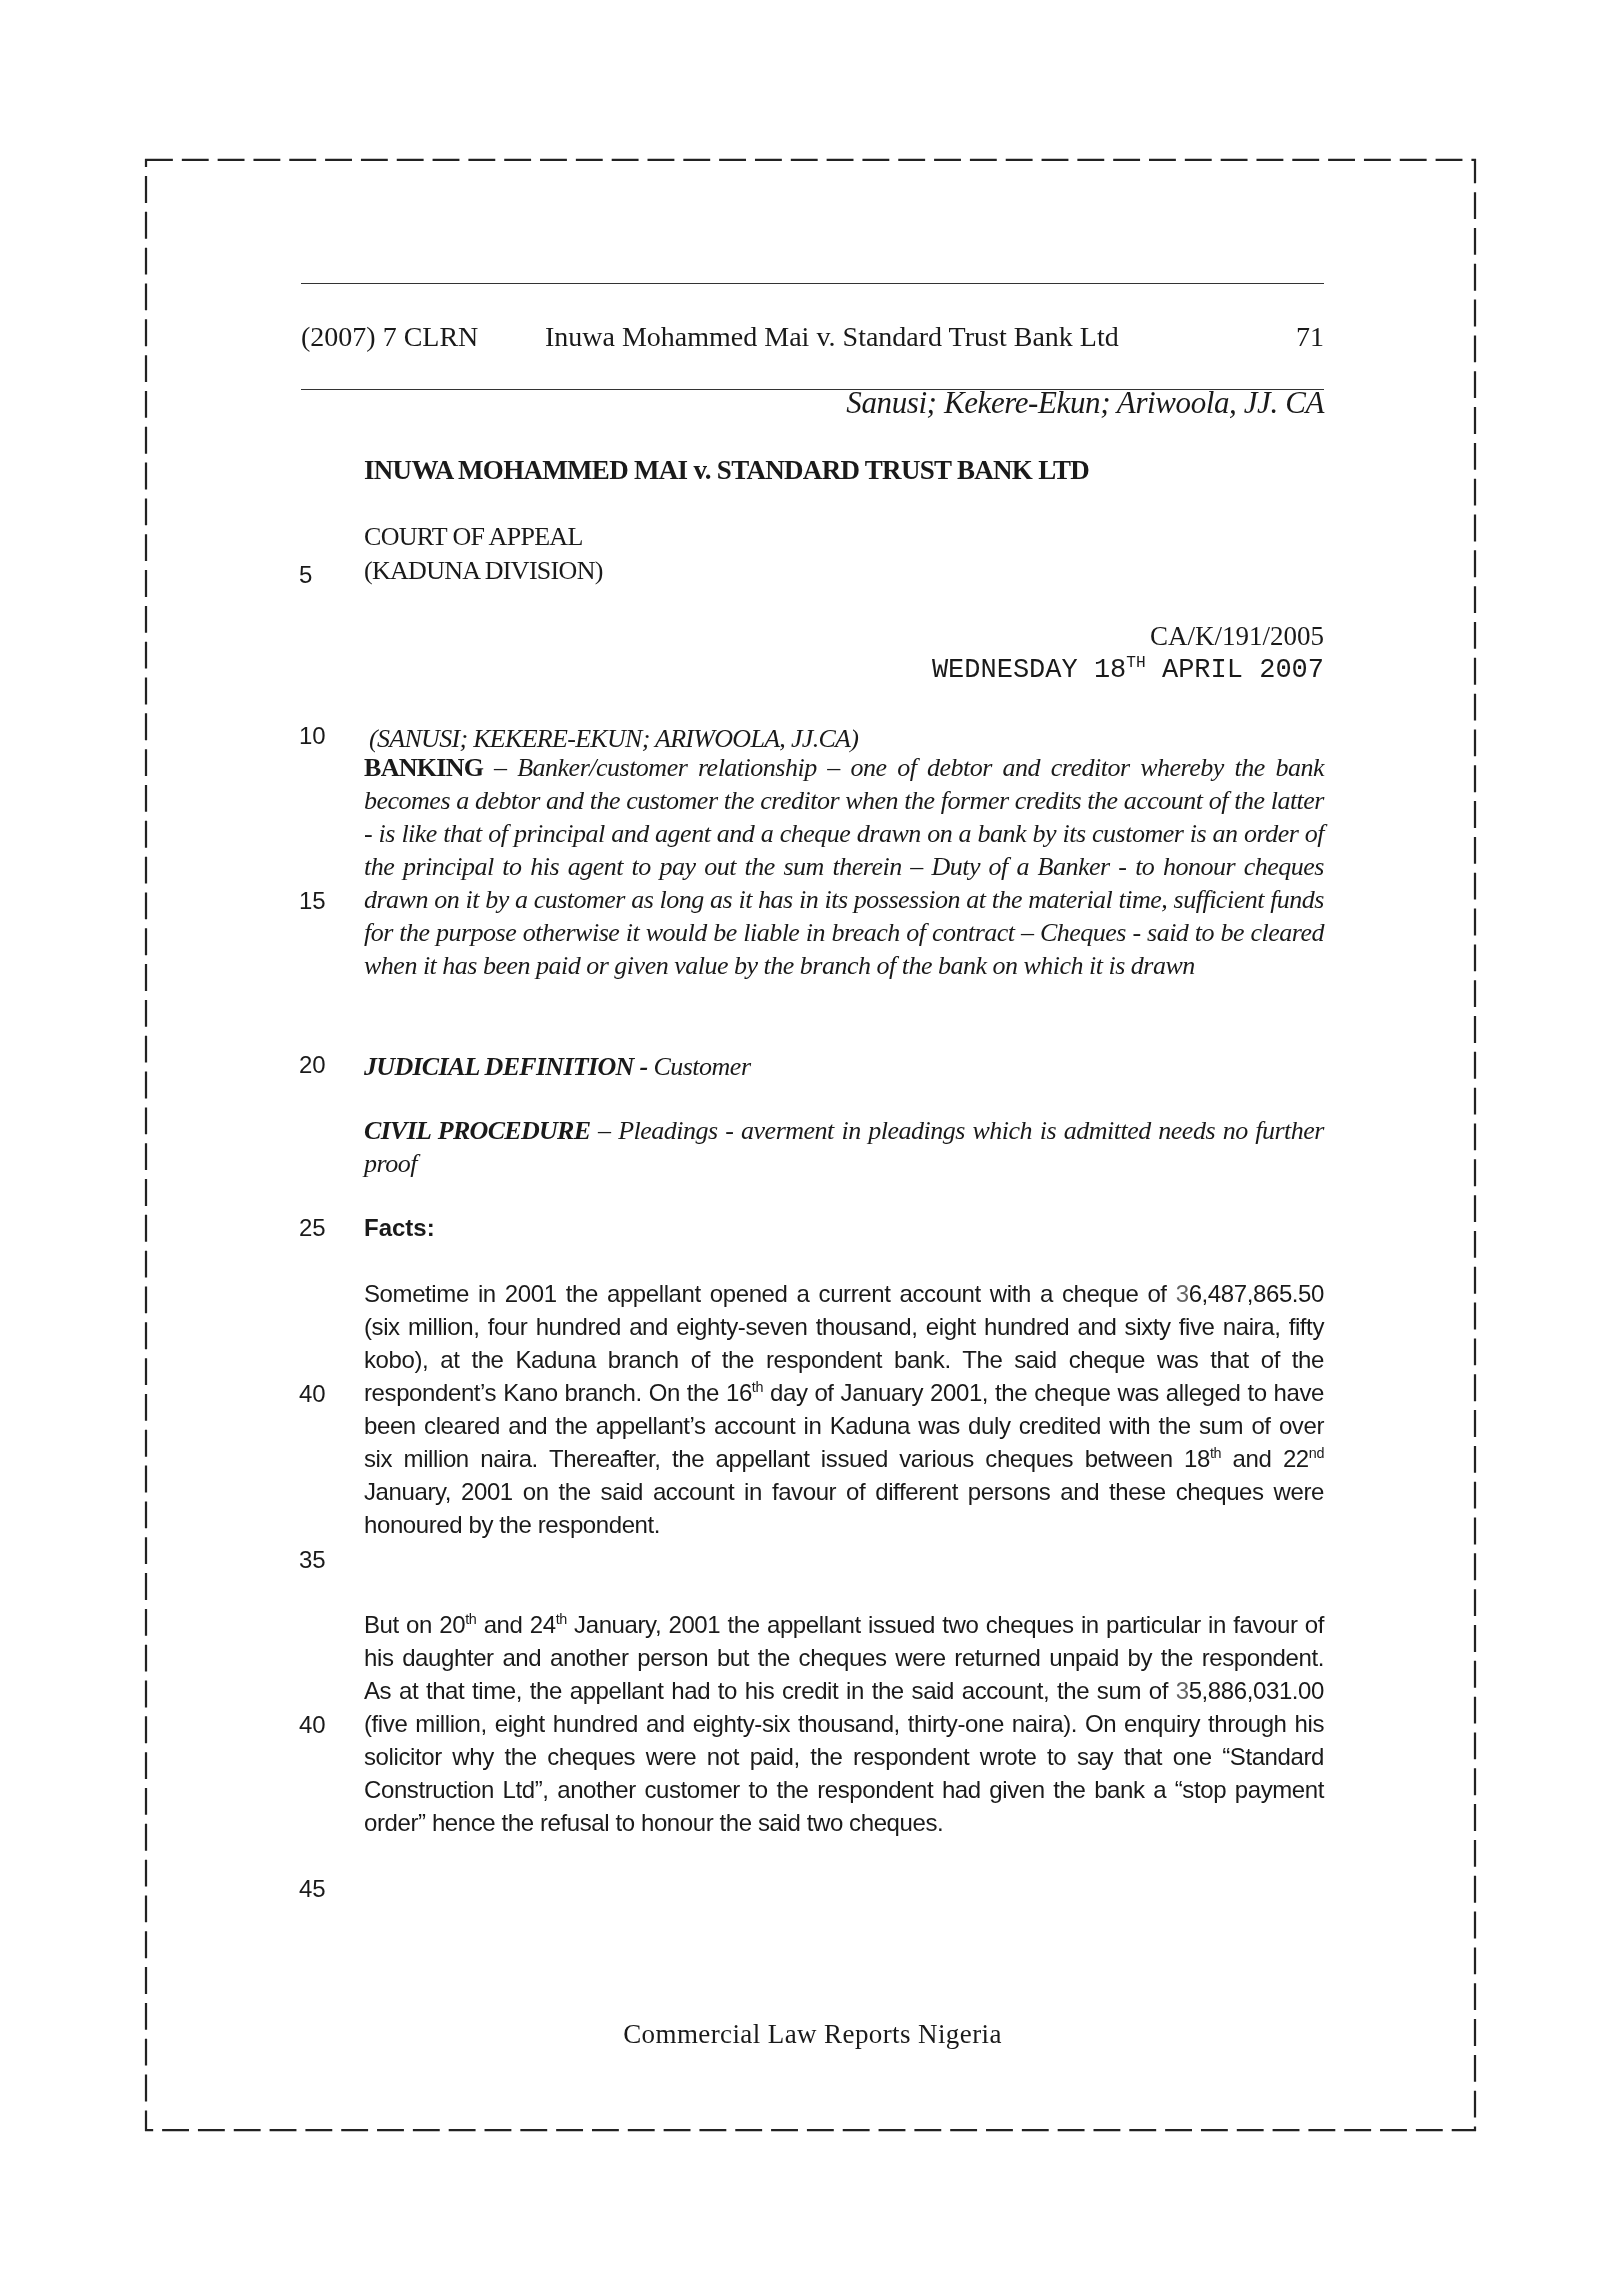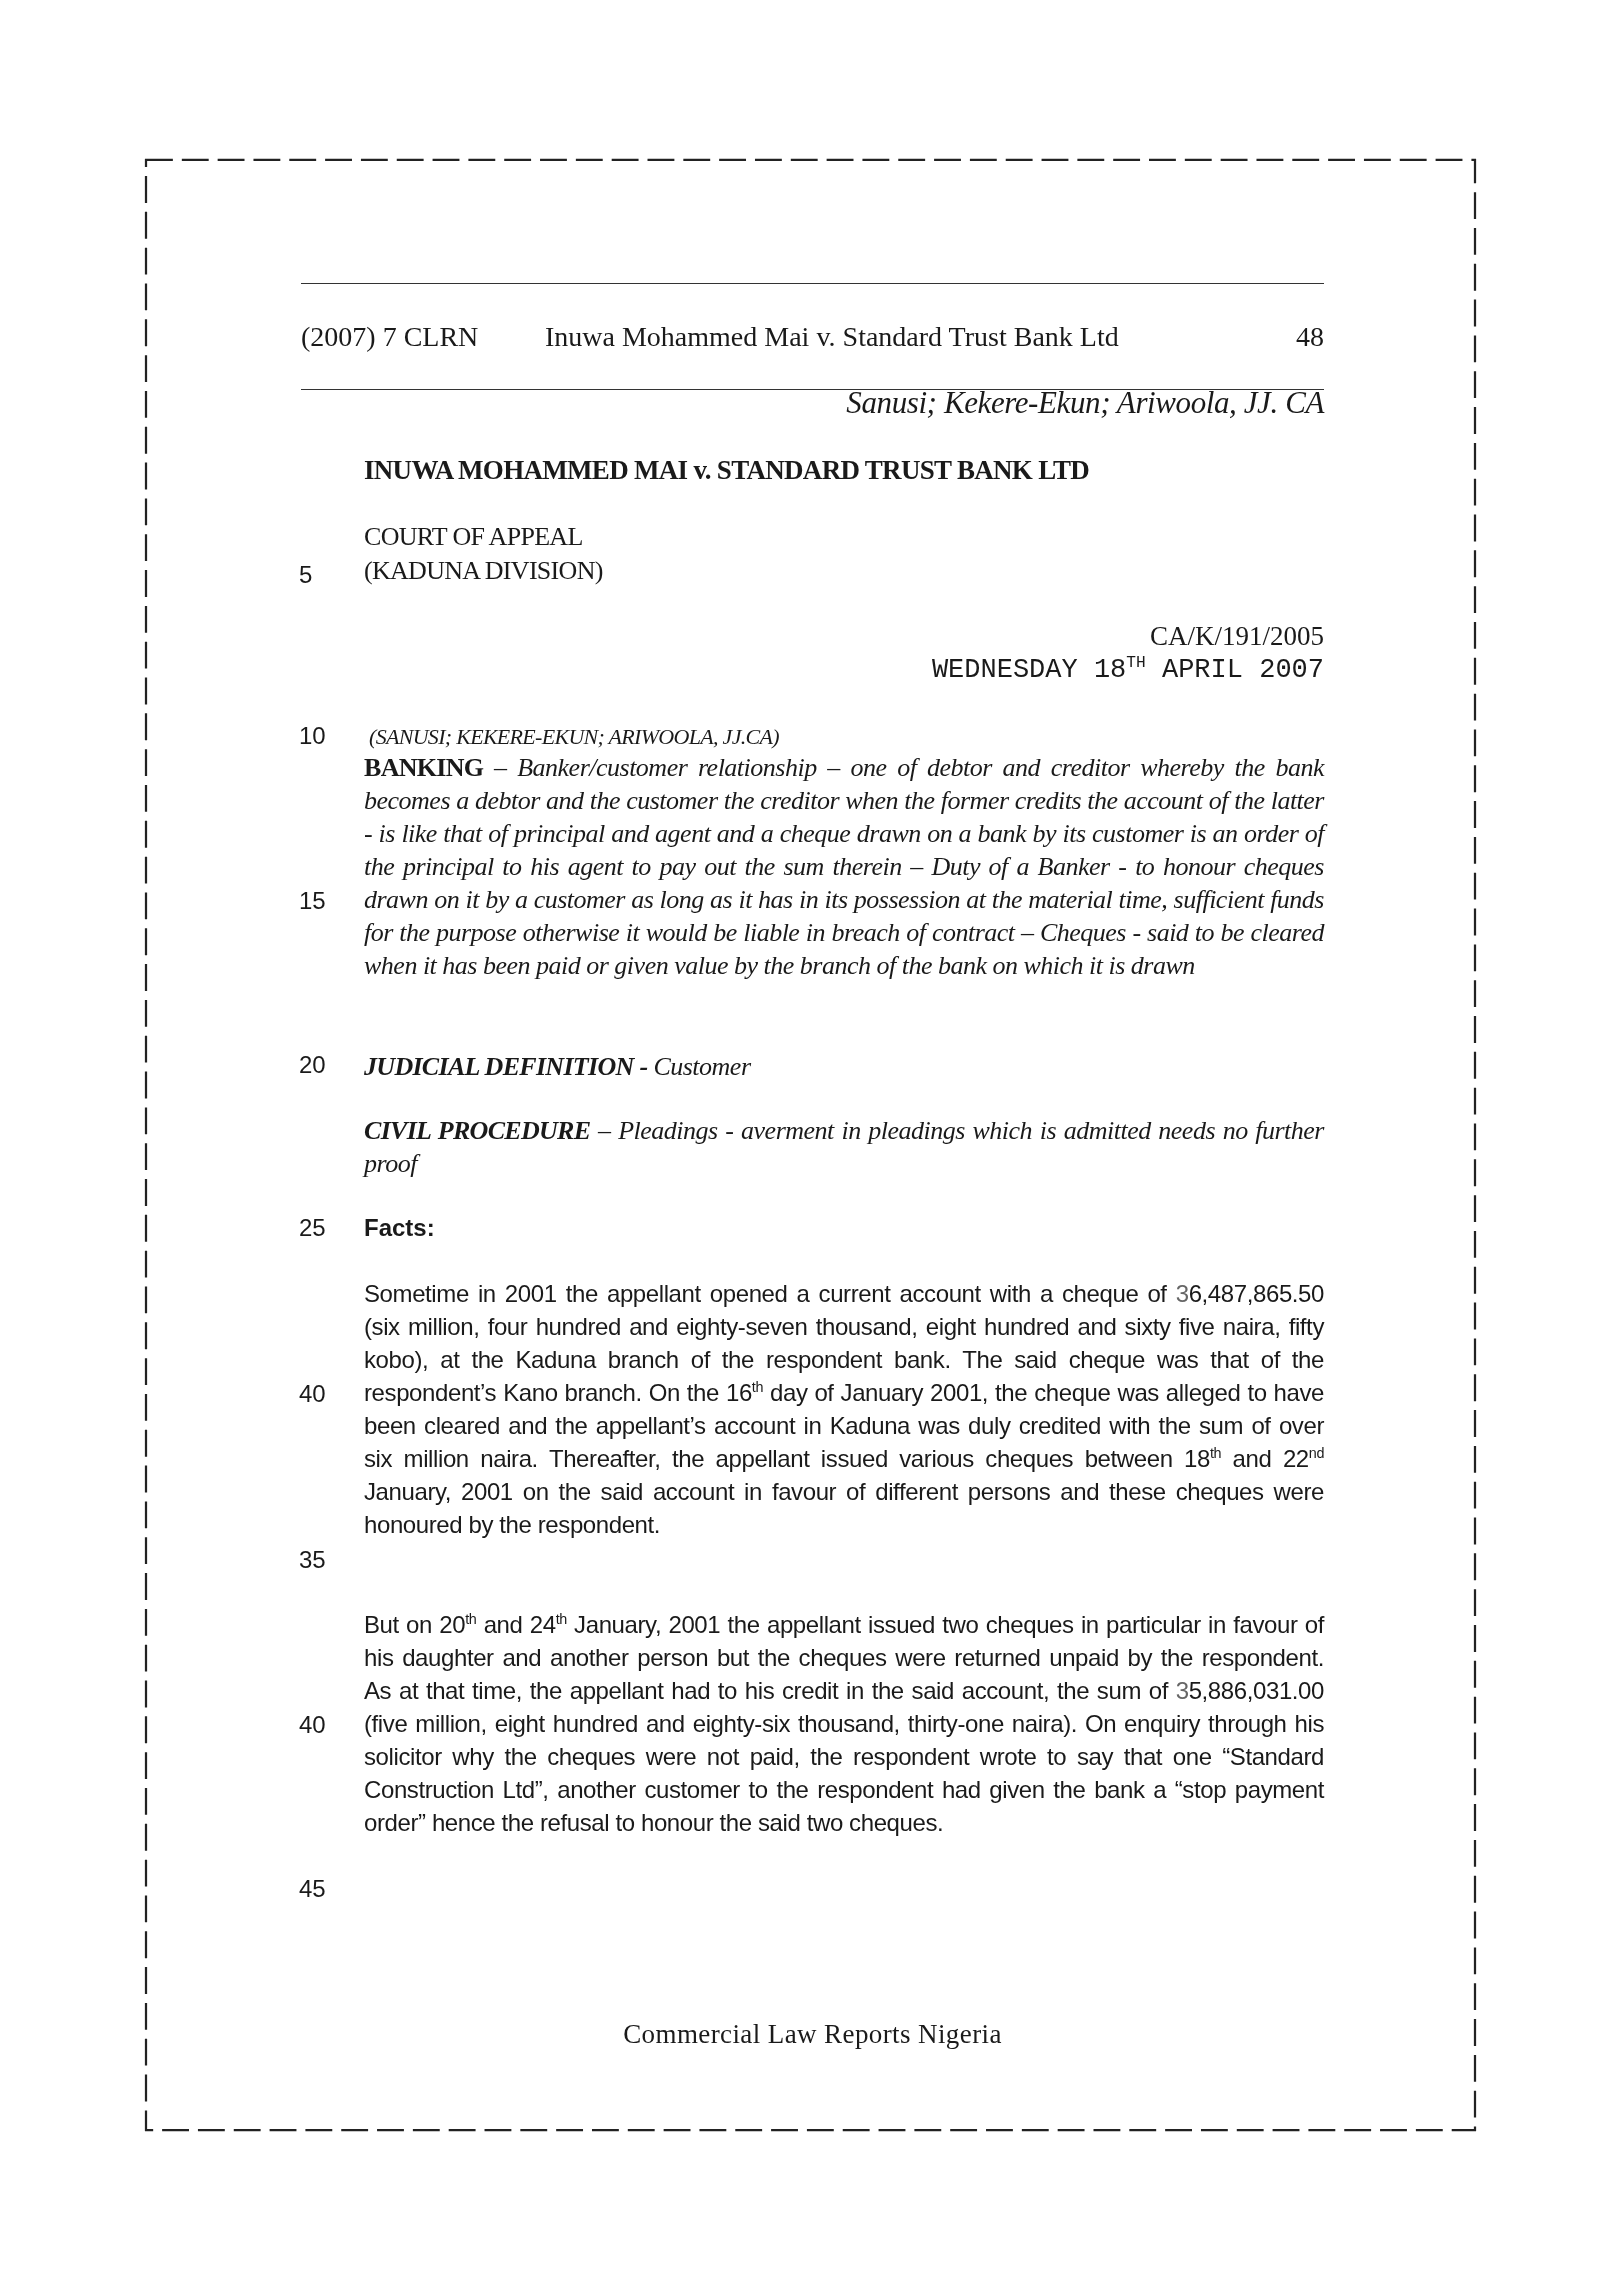--- a/index.html
+++ b/index.html
@@ -25,34 +25,34 @@
 
 <div class="border">
   <svg width="1331" height="1972" viewBox="0 0 1486 2202">
     <path d="M1 1 H1485 V2201 H1 Z" fill="none" stroke="#222" stroke-width="2.5" stroke-dasharray="30 10"></path>
   </svg>
 </div>
 
 <div class="rule" style="top:283px;"></div>
 <div class="abs serif hdr" style="left:301px;">(2007) 7  CLRN</div>
 <div class="abs serif hdr" style="left:545px;">Inuwa Mohammed Mai v. Standard Trust Bank Ltd</div>
-<div class="abs serif hdr" style="left:1288px; width:36px; text-align:right;">48</div>
+<div class="abs serif hdr" style="left:1288px; width:36px; text-align:right;">71</div>
 <div class="abs serif" style="left:806px; width:518px; top:351px; font-size:31px; font-style:italic; text-align:right; letter-spacing:-0.4px;">Sanusi; Kekere-Ekun; Ariwoola, JJ. CA</div>
 <div class="rule" style="top:389px;"></div>
 
 <div class="abs serif" style="left:364px; top:421px; font-size:27px; font-weight:bold; letter-spacing:-0.7px;">INUWA MOHAMMED MAI v. STANDARD TRUST BANK LTD</div>
 <div class="abs serif" style="left:364px; top:488px; font-size:26px; letter-spacing:-0.7px;">COURT OF APPEAL</div>
 <div class="abs serif" style="left:364px; top:522px; font-size:26px; letter-spacing:-0.7px;">(KADUNA DIVISION)</div>
 
 <div class="abs serif" style="left:806px; width:518px; top:587px; font-size:27px; text-align:right;">CA/K/191/2005</div>
 <div class="abs serif" style="left:806px; width:518px; top:621px; font-size:27px; text-align:right;font-family:Liberation Mono, monospace;">
   <span>WEDNESDAY 18</span><sup>TH</sup><span> APRIL 2007</span>
 </div>
 
-<div class="abs serif" style="left:369px; top:690px; font-size:22px; font-style:italic; letter-spacing:-0.7px;">(SANUSI; KEKERE-EKUN; ARIWOOLA, JJ.CA)</div>
+<div class="abs serif" style="left:369px; top:690px; font-size:26px; font-style:italic; letter-spacing:-0.7px;">(SANUSI; KEKERE-EKUN; ARIWOOLA, JJ.CA)</div>
 
 <div class="lnum" style="top:561px;">5</div>
 <div class="lnum" style="top:722px;">10</div>
 <div class="lnum" style="top:887px;">15</div>
 <div class="lnum" style="top:1051px;">20</div>
 <div class="lnum" style="top:1214px;">25</div>
 <div class="lnum" style="top:1380px;">40</div>
 <div class="lnum" style="top:1546px;">35</div>
 <div class="lnum" style="top:1711px;">40</div>
 <div class="lnum" style="top:1875px;">45</div>

